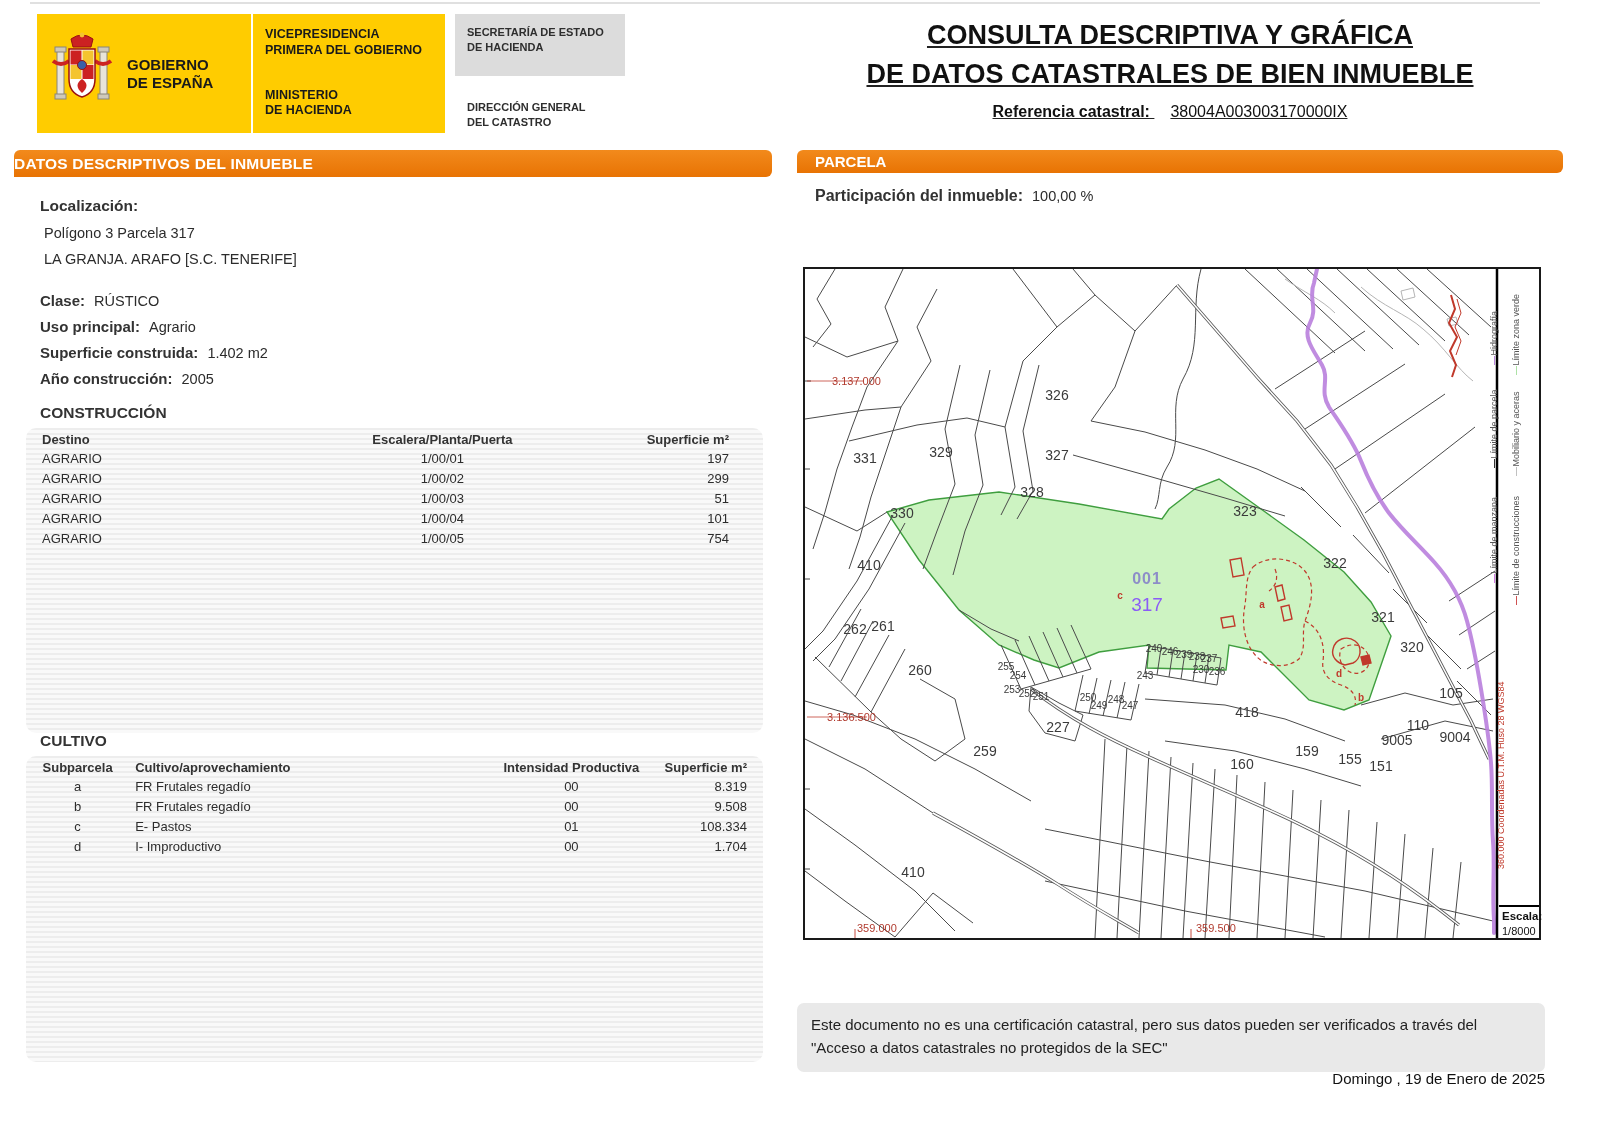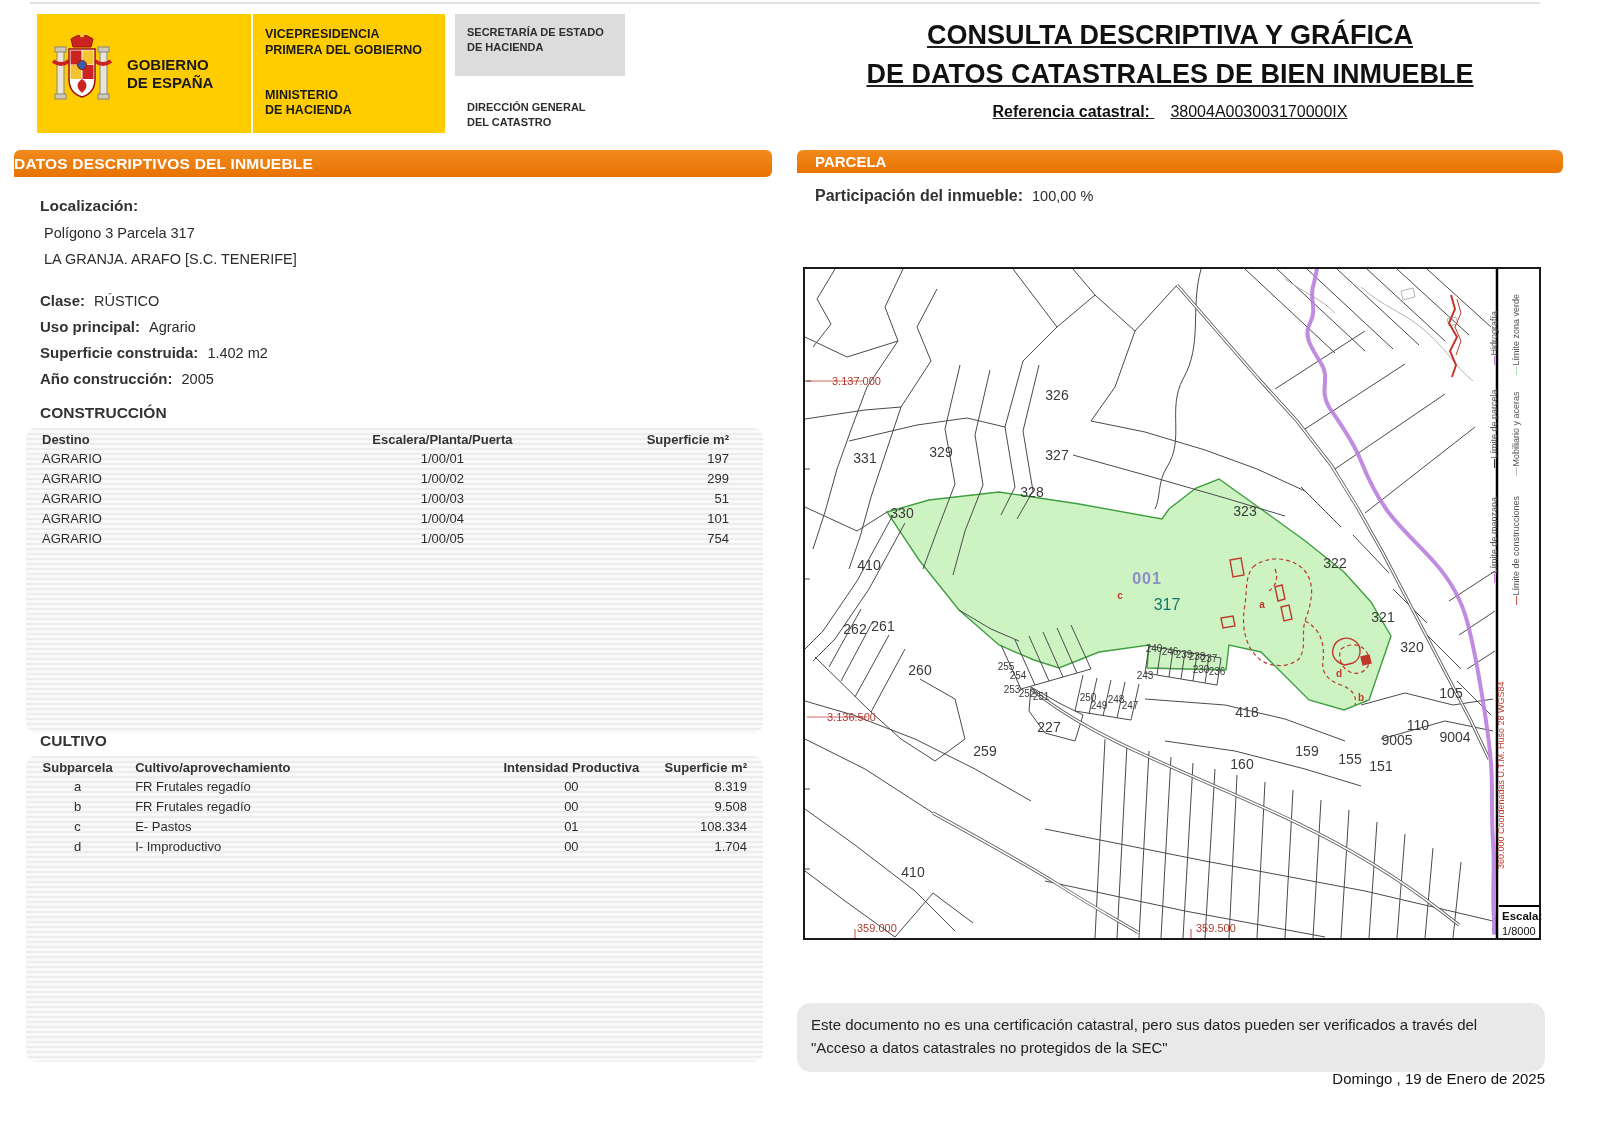--- a/index.html
+++ b/index.html
@@ -61,34 +61,34 @@
   .fields-right{position:absolute;left:815px;top:187px;width:720px;}
   .fields-right .field-row{margin-bottom:4px;font-size:14.5px;height:21px;}
   .fields-right .flabel{font-size:16px;}
 
   .map-box{position:absolute;left:803px;top:267px;width:734px;height:669px;border:2px solid #1a1a1a;background:#fff;}
   .map-box svg{position:absolute;left:0;top:0;}
   .map-labels{position:absolute;left:0;top:0;width:734px;height:669px;}
   .mlabel{position:absolute;transform:translate(-50%,-50%);font-size:14px;color:#3a3a3a;white-space:nowrap;}
   .mlabel.sm{font-size:10px;}
   .mlabel.code{font-size:16px;font-weight:bold;color:#8d8dc8;letter-spacing:1px;}
-  .mlabel.pnum{font-size:16px;color:#0f766e;margin-left:20px;}
+  .mlabel.pnum{font-size:19px;color:#8b5cf6;}
   .mlabel.sub{font-size:10px;color:#c0392b;font-weight:bold;}
   .mlabel.coord{font-size:11px;color:#b03a2e;transform:translate(0,-50%);}
   .vlabel{position:absolute;white-space:nowrap;height:11px;line-height:11px;font-size:9px;color:#555;
           transform-origin:0 100%;transform:rotate(-90deg);}
   .vlabel .dash{font-weight:bold;letter-spacing:-1px;}
   .vlabel.rednote{color:#c0392b;}
   .escala-box{position:absolute;left:694px;top:636px;width:40px;height:33px;border-top:2px solid #000;
               font-size:11px;line-height:1.3;padding:2px 0 0 3px;box-sizing:border-box;color:#111;}
   .escala-box .el1{font-weight:bold;font-size:11.5px;}
 
   
   .disclaimer{position:absolute;left:797px;top:1003px;width:748px;box-sizing:border-box;background:#e9e9e9;
-              border-radius:14px;padding:11px 18px 13px 14px;font-size:15px;color:#222;line-height:1.5;}
+              border-radius:7px;padding:11px 18px 13px 14px;font-size:15px;color:#222;line-height:1.5;}
   .date-line{position:absolute;left:797px;top:1070px;width:748px;text-align:right;font-size:15px;color:#111;}
 </style>
 </head>
 <body>
 
 <div class="page">
   <div class="topline"></div>
 
   <div class="gov-logo">
     <div class="coat">
@@ -393,21 +393,21 @@
         <div class="mlabel" style="left: 227px; top: 223px;">328</div>
         <div class="mlabel" style="left: 136px; top: 183px;">329</div>
         <div class="mlabel" style="left: 60px; top: 189px;">331</div>
         <div class="mlabel" style="left: 97px; top: 244px;">330</div>
         <div class="mlabel" style="left: 64px; top: 296px;">410</div>
         <div class="mlabel" style="left: 50px; top: 360px;">262</div>
         <div class="mlabel" style="left: 78px; top: 357px;">261</div>
         <div class="mlabel" style="left: 115px; top: 401px;">260</div>
         <div class="mlabel" style="left: 180px; top: 482px;">259</div>
         <div class="mlabel" style="left: 108px; top: 603px;">410</div>
-        <div class="mlabel" style="left: 244px; top: 458px;">227</div>
+        <div class="mlabel" style="left: 253px; top: 458px;">227</div>
         <div class="mlabel" style="left: 440px; top: 224px; margin-top: 18px;">323</div>
         <div class="mlabel" style="left: 530px; top: 294px;">322</div>
         <div class="mlabel" style="left: 578px; top: 348px;">321</div>
         <div class="mlabel" style="left: 607px; top: 378px;">320</div>
         <div class="mlabel" style="left: 646px; top: 424px;">105</div>
         <div class="mlabel" style="left: 613px; top: 456px;">110</div>
         <div class="mlabel" style="left: 650px; top: 468px;">9004</div>
         <div class="mlabel" style="left: 592px; top: 471px;">9005</div>
         <div class="mlabel" style="left: 576px; top: 497px;">151</div>
         <div class="mlabel" style="left: 545px; top: 490px;">155</div>

